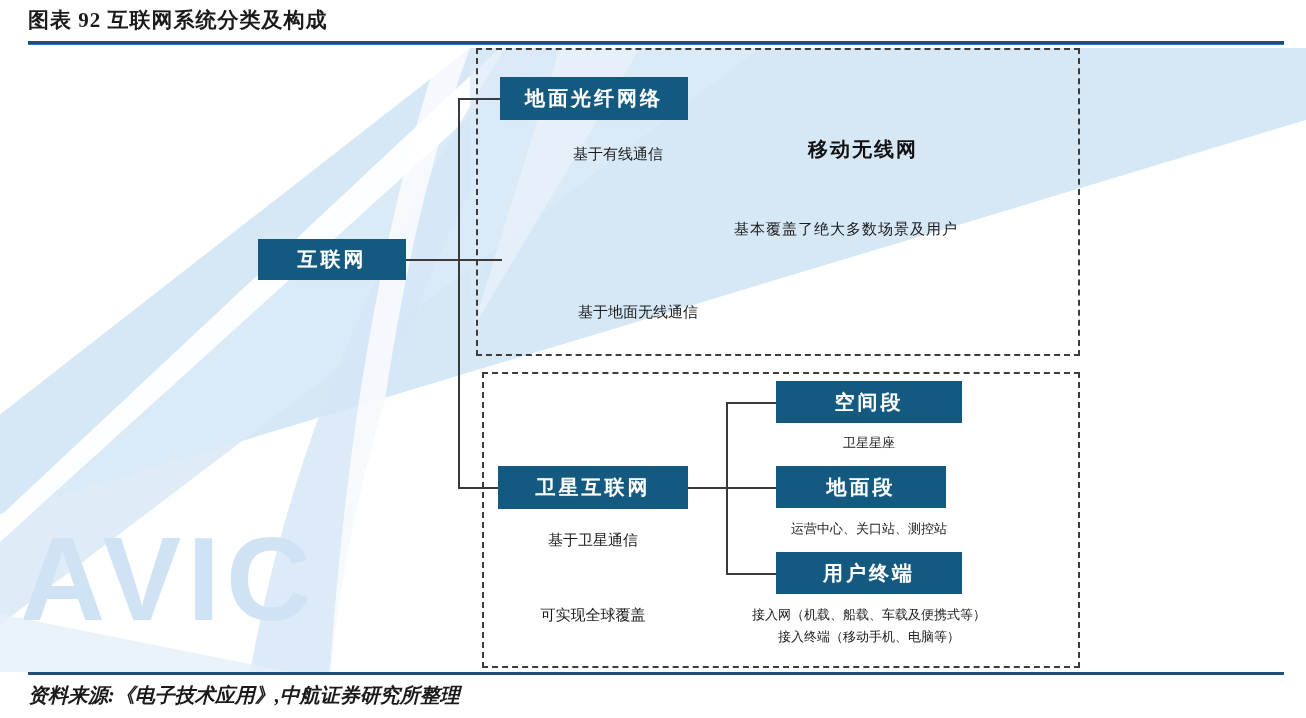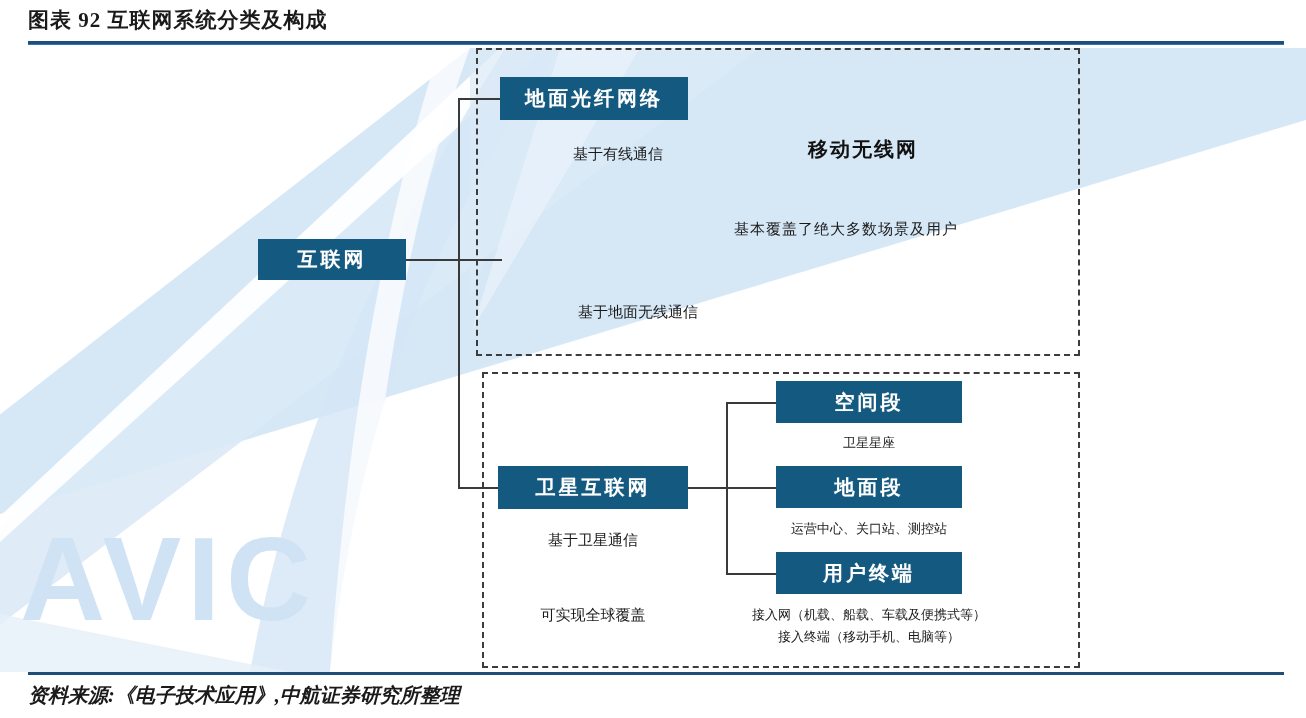--- a/index.html
+++ b/index.html
@@ -215,21 +215,21 @@
   <div class="region-title" style="left:808px; top:136px;">移动无线网</div>
   <div class="region-sub" style="left:734px; top:220px;">基本覆盖了绝大多数场景及用户</div>
 
   <div class="node" style="left:498px; top:466px; width:190px; height:43px;">卫星互联网</div>
   <div class="caption" style="left:498px; top:531px; width:190px;">基于卫星通信</div>
   <div class="caption" style="left:498px; top:606px; width:190px;">可实现全球覆盖</div>
 
   <div class="node" style="left:776px; top:381px; width:186px; height:42px;">空间段</div>
   <div class="caption small" style="left:776px; top:434px; width:186px;">卫星星座</div>
 
-  <div class="node" style="left:776px; top:466px; width:186px; height:42px;">地面段</div>
+  <div class="node" style="left:776px; top:466px; width:170px; height:42px;">地面段</div>
   <div class="caption small" style="left:756px; top:520px; width:226px;">运营中心、关口站、测控站</div>
 
   <div class="node" style="left:776px; top:552px; width:186px; height:42px;">用户终端</div>
   <div class="caption small" style="left:654px; top:606px; width:430px;">接入网（机载、船载、车载及便携式等）</div>
   <div class="caption small" style="left:654px; top:628px; width:430px;">接入终端（移动手机、电脑等）</div>
 
   <div class="rule-bottom"></div>
   <div class="source-note">资料来源:《电子技术应用》,中航证券研究所整理</div>
 
 </div>

